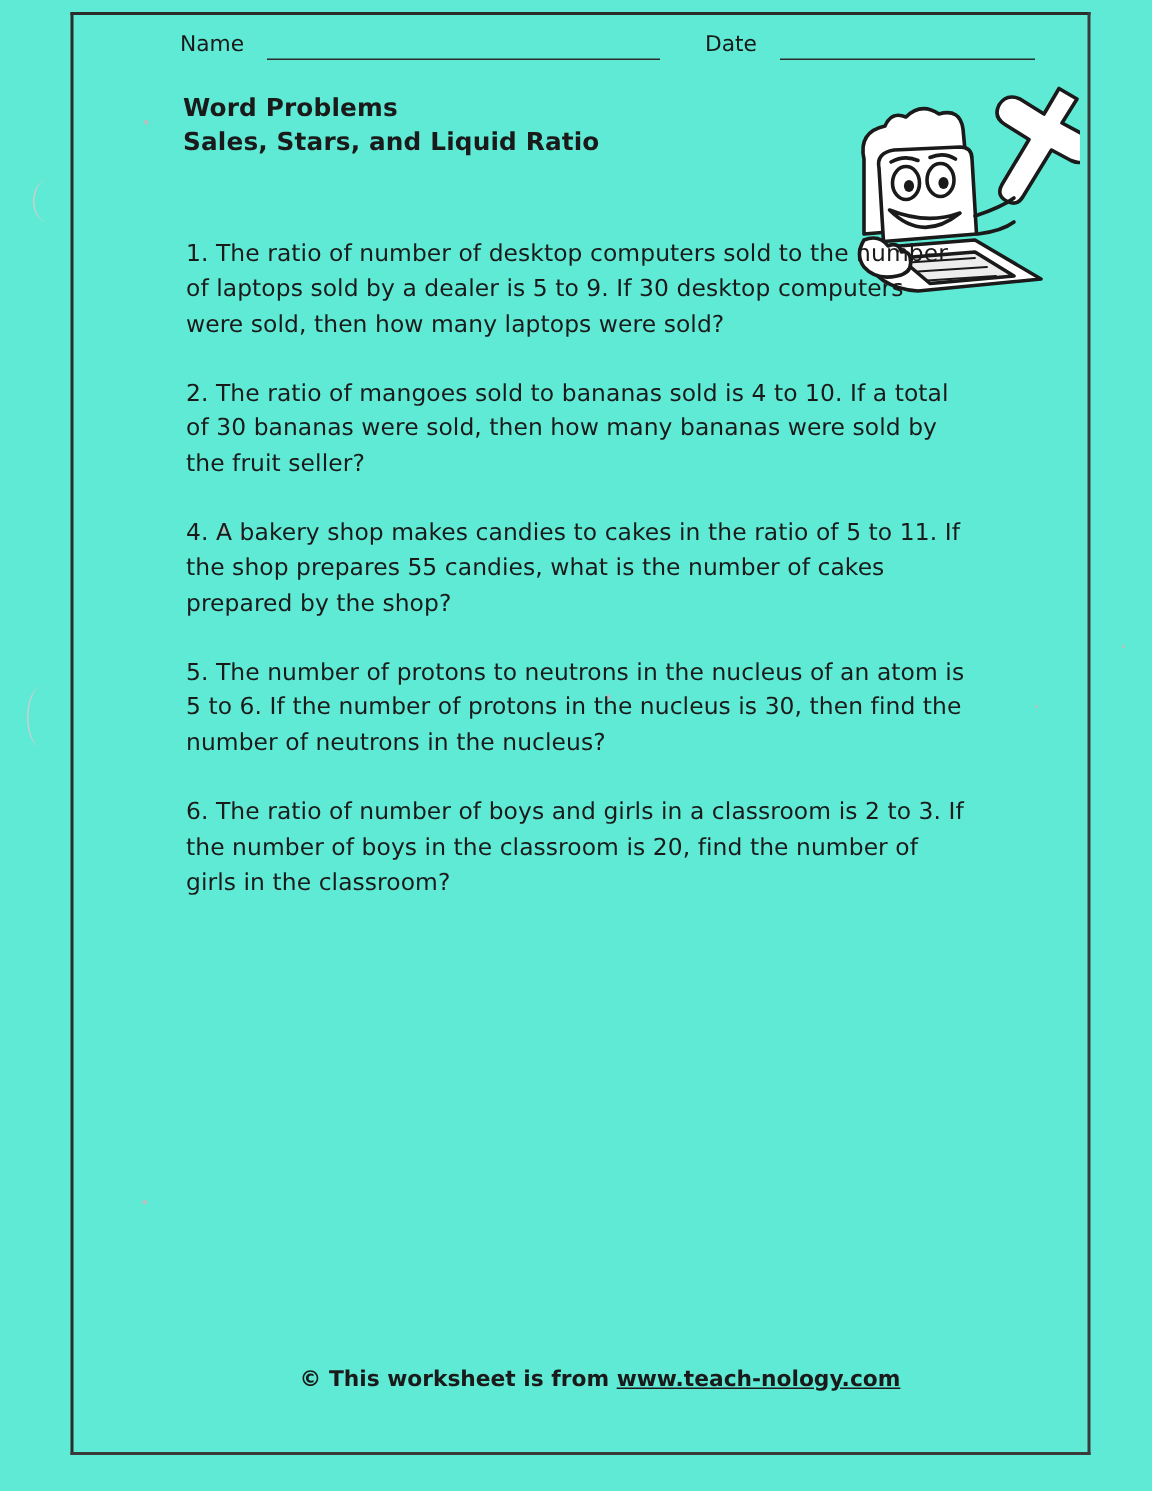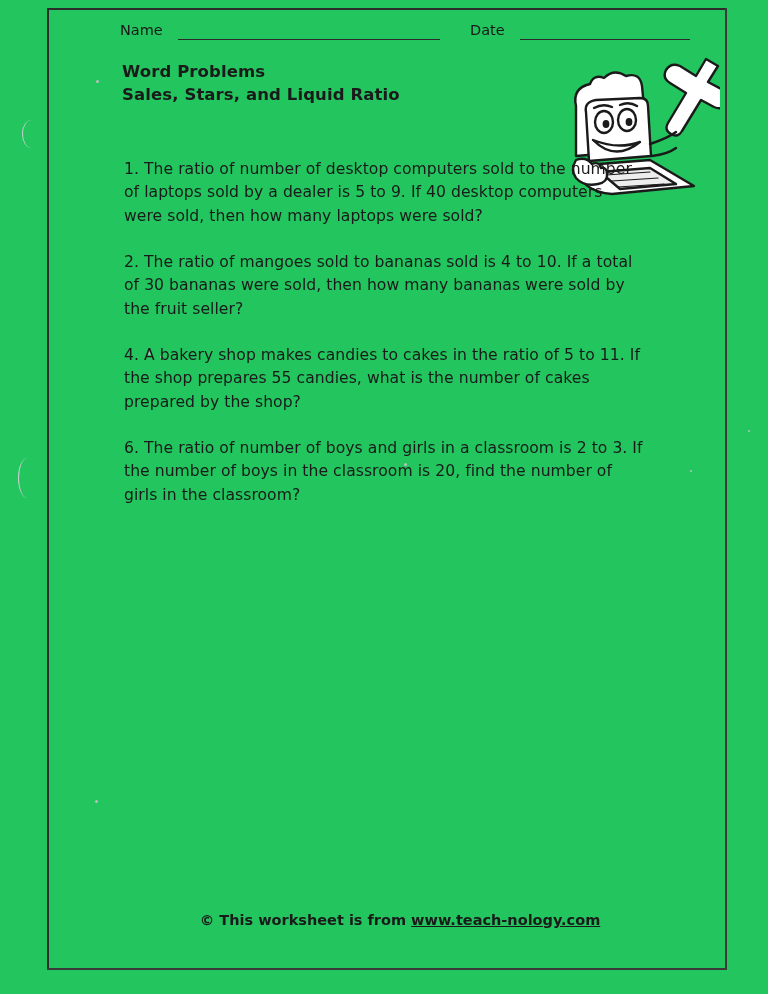--- a/index.html
+++ b/index.html
@@ -15,21 +15,21 @@
     position: relative;
     overflow: hidden;
   }
 
   
   .sheet {
     position: absolute;
     left: 0; top: 0;
     width: 768px;
     height: 994px;
-    background: #22c55e;
+    background: #5eead4;
   }
 
   
   .border-left {
     position: absolute;
     left: 47px; top: 8px;
     width: 2px; height: 962px;
     background: #2c2c2c;
   }
   .border-top {
@@ -206,23 +206,24 @@
 
         <path d="M46 112 q10 -4 16 4 q7 -3 9 4 q6 -1 6 6 q1 8 -9 10 q-14 3 -22 -6 q-6 -8 0 -18 z" fill="#ffffff"></path>
 
         <path d="M120 96 q18 -6 26 -12" stroke-width="2.4"></path>
         <path d="M122 108 q16 -2 24 -8" stroke-width="2.4"></path>
       </g>
     </svg>
   </div>
 
   <div class="problems">
-    <p class="problem">1. The ratio of number of desktop computers sold to the number of laptops sold by a dealer is 5 to 9. If 40 desktop computers were sold, then how many laptops were sold?</p>
+    <p class="problem">1. The ratio of number of desktop computers sold to the number of laptops sold by a dealer is 5 to 9. If 30 desktop computers were sold, then how many laptops were sold?</p>
     <p class="problem">2. The ratio of mangoes sold to bananas sold is 4 to 10. If a total of 30 bananas were sold, then how many bananas were sold by the fruit seller?</p>
     <p class="problem">4. A bakery shop makes candies to cakes in the ratio of 5 to 11. If the shop prepares 55 candies, what is the number of cakes prepared by the shop?</p>
+    <p class="problem">5. The number of protons to neutrons in the nucleus of an atom is 5 to 6. If the number of protons in the nucleus is 30, then find the number of neutrons in the nucleus?</p>
     <p class="problem">6. The ratio of number of boys and girls in a classroom is 2 to 3. If the number of boys in the classroom is 20, find the number of girls in the classroom?</p>
   </div>
 
   <div class="footer">
     <span>© This worksheet is from </span><span class="url">www.teach-nology.com</span>
   </div>
 
 </div>
 
 </body></html>

